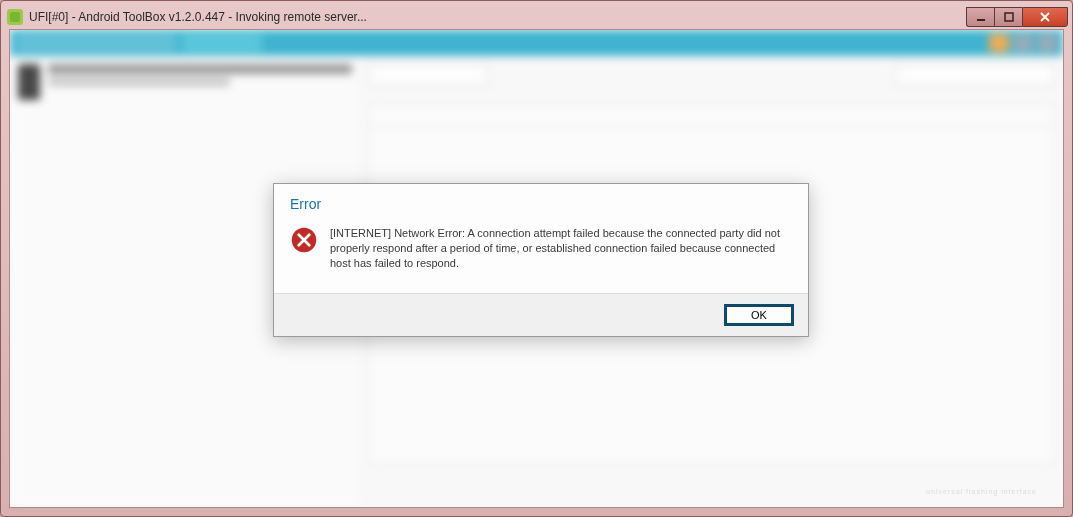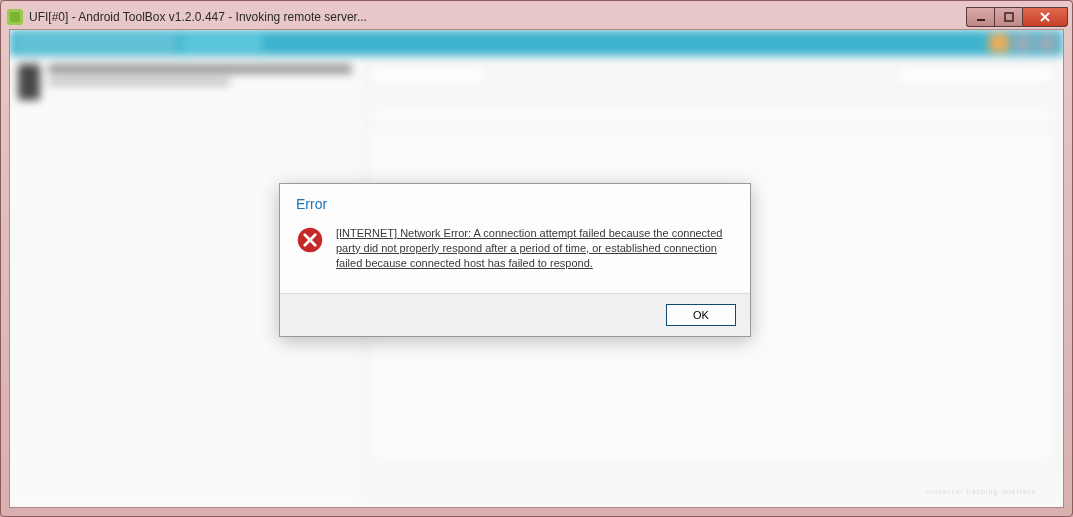--- a/index.html
+++ b/index.html
@@ -142,22 +142,22 @@
       right: 26px; bottom: 12px;
       font-size: 7px;
       letter-spacing: 1px;
       color: rgba(130,130,130,0.25);
       text-transform: lowercase;
     }
 
     
     .dialog {
       position: absolute;
-      left: 278px; top: 182px;
-      width: 472px;
+      left: 272px; top: 182px;
+      width: 536px;
       background: #fdfdfd;
       border: 1px solid #9a9a9a;
       box-shadow: 0 4px 18px rgba(0,0,0,0.25);
     }
     .dialog-header {
       padding: 12px 16px 4px 16px;
     }
     .dialog-title {
       font-size: 14px;
       color: #1a74b8;
@@ -171,34 +171,33 @@
     .dialog-icon {
       flex: 0 0 28px;
       height: 28px;
     }
     .dialog-icon svg { width: 28px; height: 28px; }
     .dialog-msg {
       flex: 1;
       font-size: 11px;
       color: #3a3a3a;
       line-height: 1.35;
-      text-decoration: underline;
     }
     .dialog-footer {
       background: #f0f0f0;
       border-top: 1px solid #dcdcdc;
       padding: 10px 14px;
       display: flex;
       justify-content: flex-end;
     }
     .btn-ok {
       min-width: 70px;
       height: 22px;
       background: #fdfdfd;
-      border: 1px solid #0c4a6e;
+      border: 3px solid #0c4a6e;
       font-size: 11px;
       cursor: pointer;
       padding: 0 12px;
     }
   </style>
 </head>
 <body>
 
 <div class="window">
 

